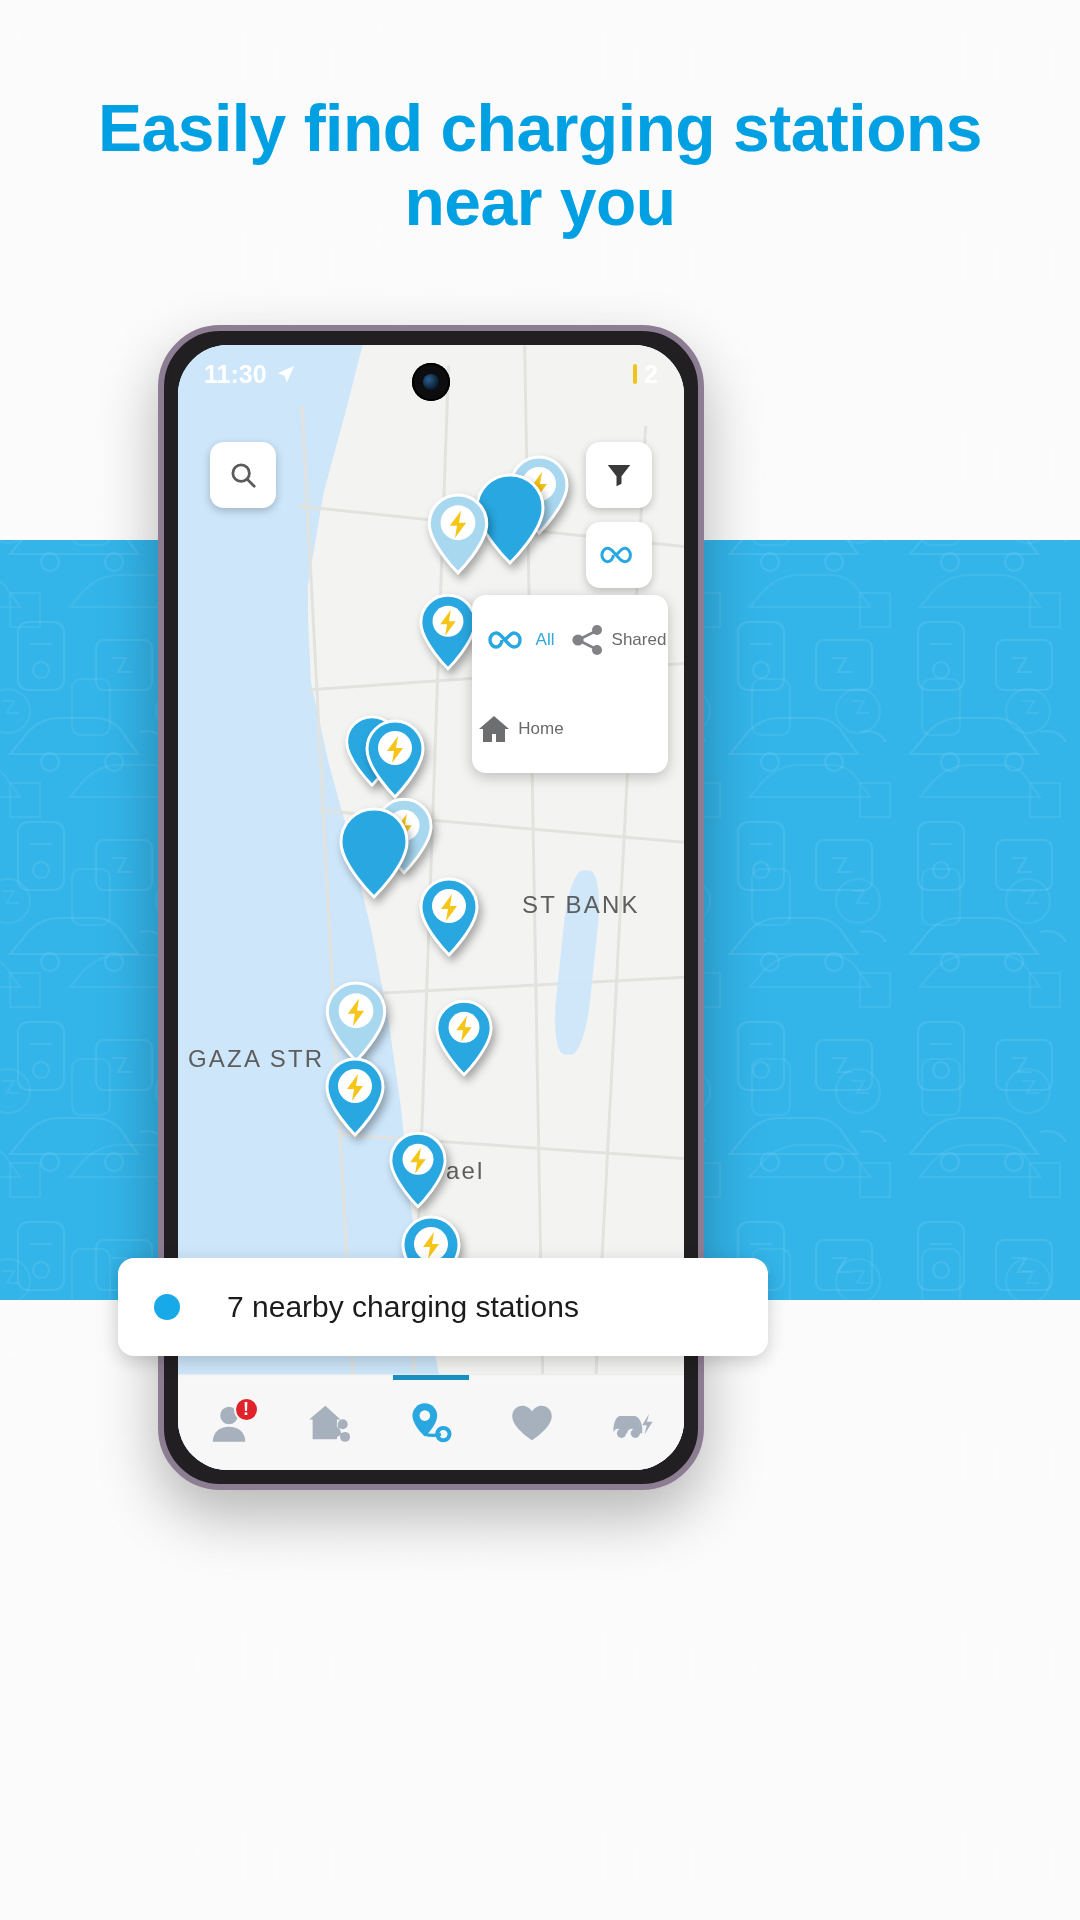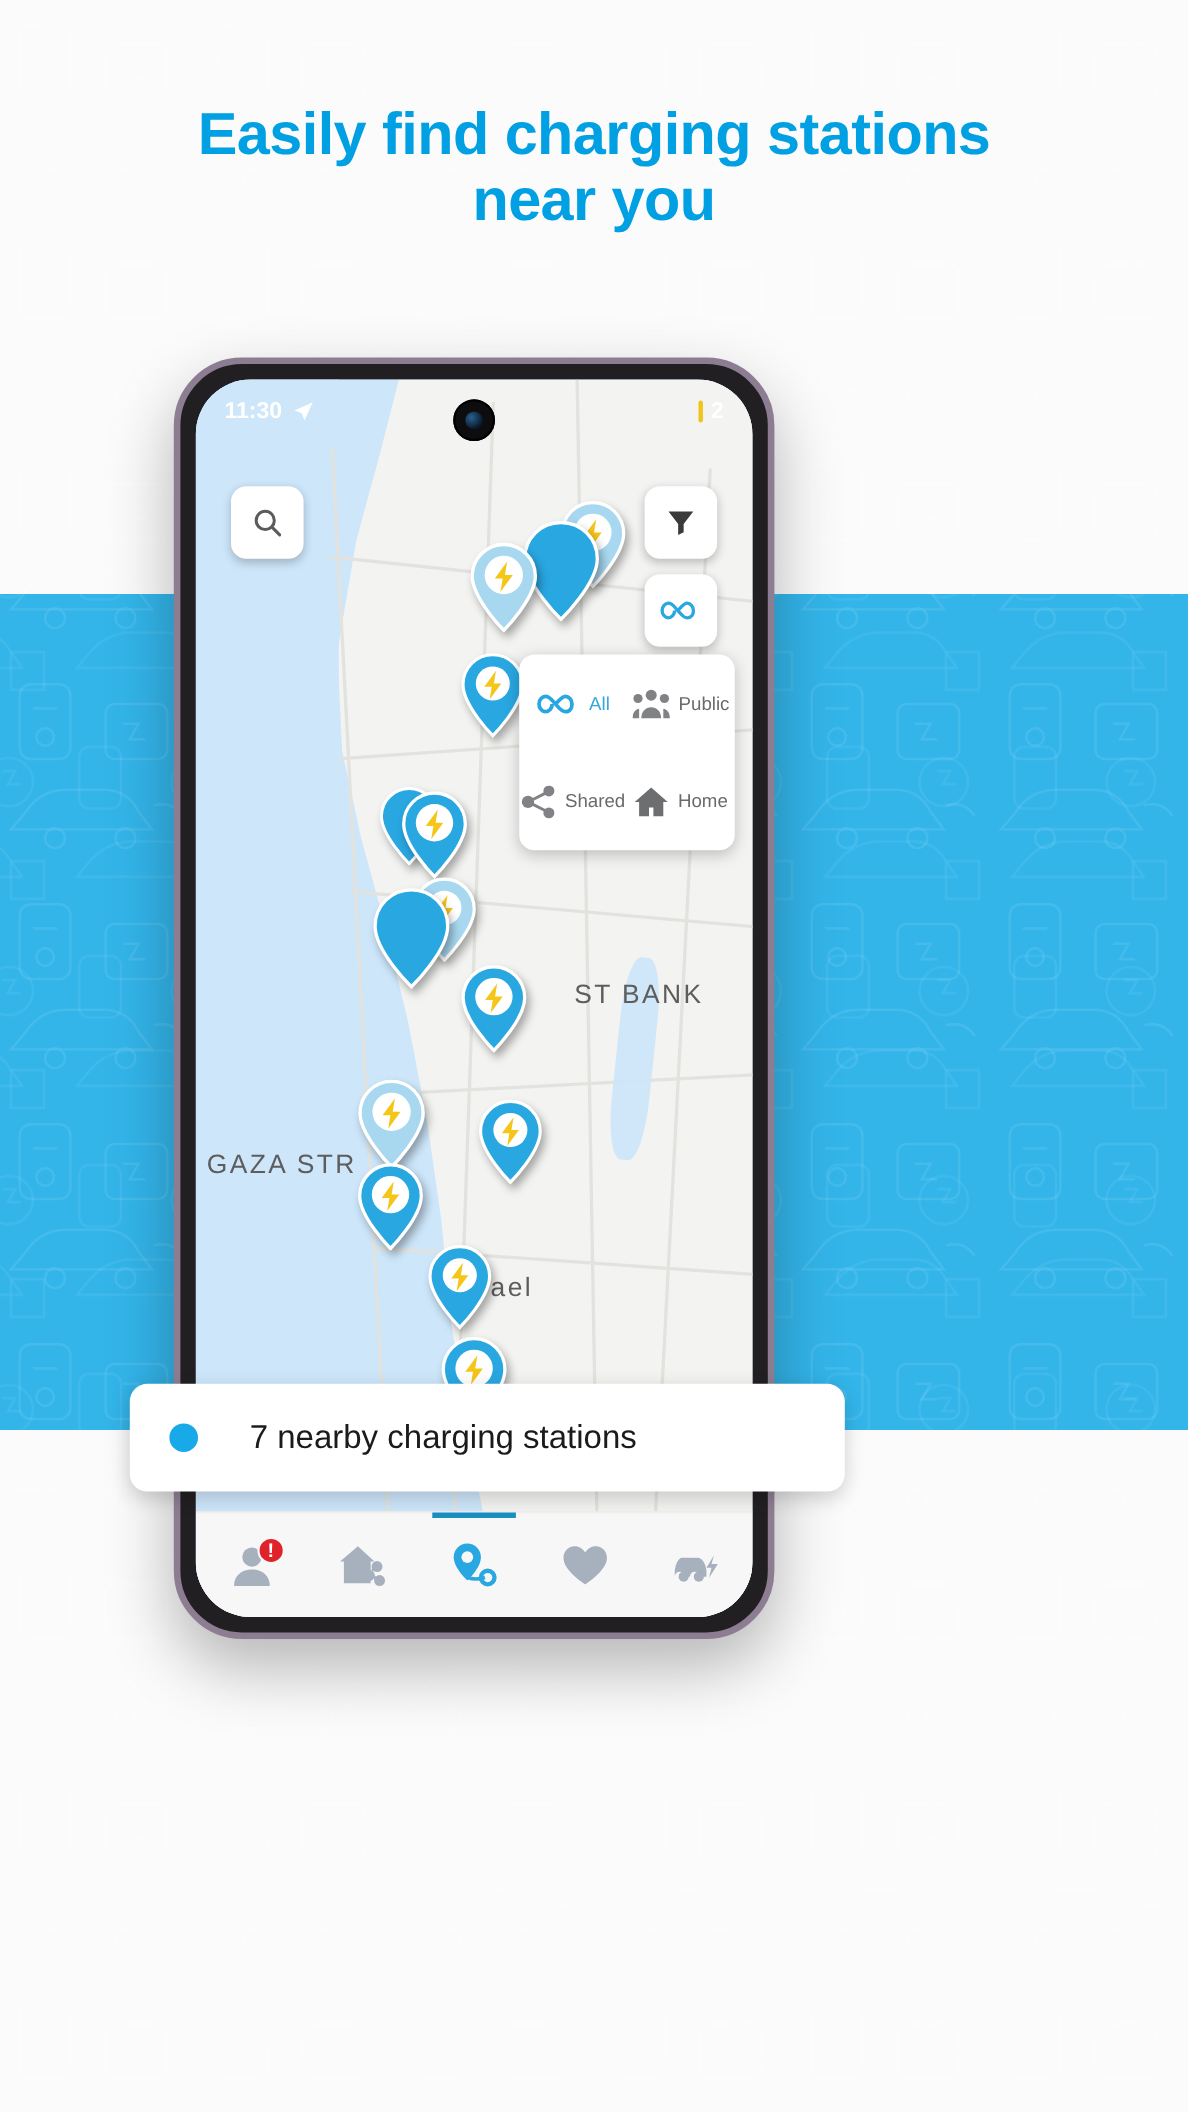--- a/index.html
+++ b/index.html
@@ -27,21 +27,21 @@
   .doodles {
     position:absolute; left:0; top:0; width:1080px; height:1920px;
     opacity:.55; pointer-events:none;
   }
 
   
   .headline {
     position:absolute; left:0; top:92px; width:1080px;
     text-align:center;
     color:#01a0e2;
-    font-size:54px; font-weight:bold; line-height:1.12;
+    font-size:66px; font-weight:bold; line-height:1.12;
     letter-spacing:-.5px;
   }
   .headline span { display:block; }
 
   
   .phone {
     position:absolute; left:158px; top:325px;
     width:546px; height:1165px;
     border-radius:62px;
     background:#221f22;
@@ -89,21 +89,21 @@
     position:absolute; left:22px; bottom:28px;
     color:#6f6f6f; font-size:22px; font-weight:bold;
     font-family:"Liberation Serif", serif;
     text-shadow:0 0 3px #fff,0 0 5px #fff;
   }
 
   
   .statusbar {
     position:absolute; left:0; top:0; width:506px; height:58px;
     display:flex; align-items:center; justify-content:space-between;
-    padding:0 26px; color:#ffffff; font-size:21px; font-weight:600;
+    padding:0 26px; color:#ffffff; font-size:25px; font-weight:600;
     z-index:6;
   }
   .sb-left { display:flex; align-items:center; gap:9px; }
   .sb-right { display:flex; align-items:center; gap:7px; }
   .batt-bar { width:4px; height:20px; background:#f0c419; border-radius:2px; }
 
   
   .camera {
     position:absolute; left:50%; top:18px; transform:translateX(-50%);
     width:38px; height:38px; border-radius:50%;
@@ -378,31 +378,20 @@
     </div>
 
     <div class="filter-panel">
       <div class="fp-cell active">
         <svg width="40" height="22" viewBox="0 0 40 22" fill="none" stroke="#29a7e1" stroke-width="3.4">
           <path d="M11 11c0 4-3 7-6 7s-6-3-6-7 3-7 6-7c4 0 6 4 9 7s5 7 9 7 6-3 6-7-3-7-6-7-6 4-9 7" transform="translate(3,0)"></path>
         </svg>
         <span class="fp-label">All</span>
       </div>
       <div class="fp-cell">
-        <svg width="34" height="28" viewBox="0 0 34 28" fill="#808285">
-          <circle cx="17" cy="6" r="5"></circle>
-            <path d="M8 27c0-6 4-10 9-10s9 4 9 10z"></path>
-          <circle cx="5" cy="9" r="4.2"></circle>
-            <path d="M0 27c0-5 2.5-8 6-8.6V27z"></path>
-          <circle cx="29" cy="9" r="4.2"></circle>
-            <path d="M34 27c0-5-2.5-8-6-8.6V27z"></path>
-        </svg>
-        <span class="fp-label">Public</span>
-      </div>
-      <div class="fp-cell">
         <svg width="32" height="30" viewBox="0 0 32 30" fill="#808285">
           <circle cx="25" cy="5" r="5"></circle>
             <circle cx="6" cy="15" r="5.6"></circle>
             <circle cx="25" cy="25" r="5"></circle>
           <path d="M10 13l12-6M10 17l12 6" stroke="#808285" stroke-width="2.6"></path>
         </svg>
         <span class="fp-label">Shared</span>
       </div>
       <div class="fp-cell">
         <svg width="32" height="30" viewBox="0 0 32 30" fill="#6c6e70">

